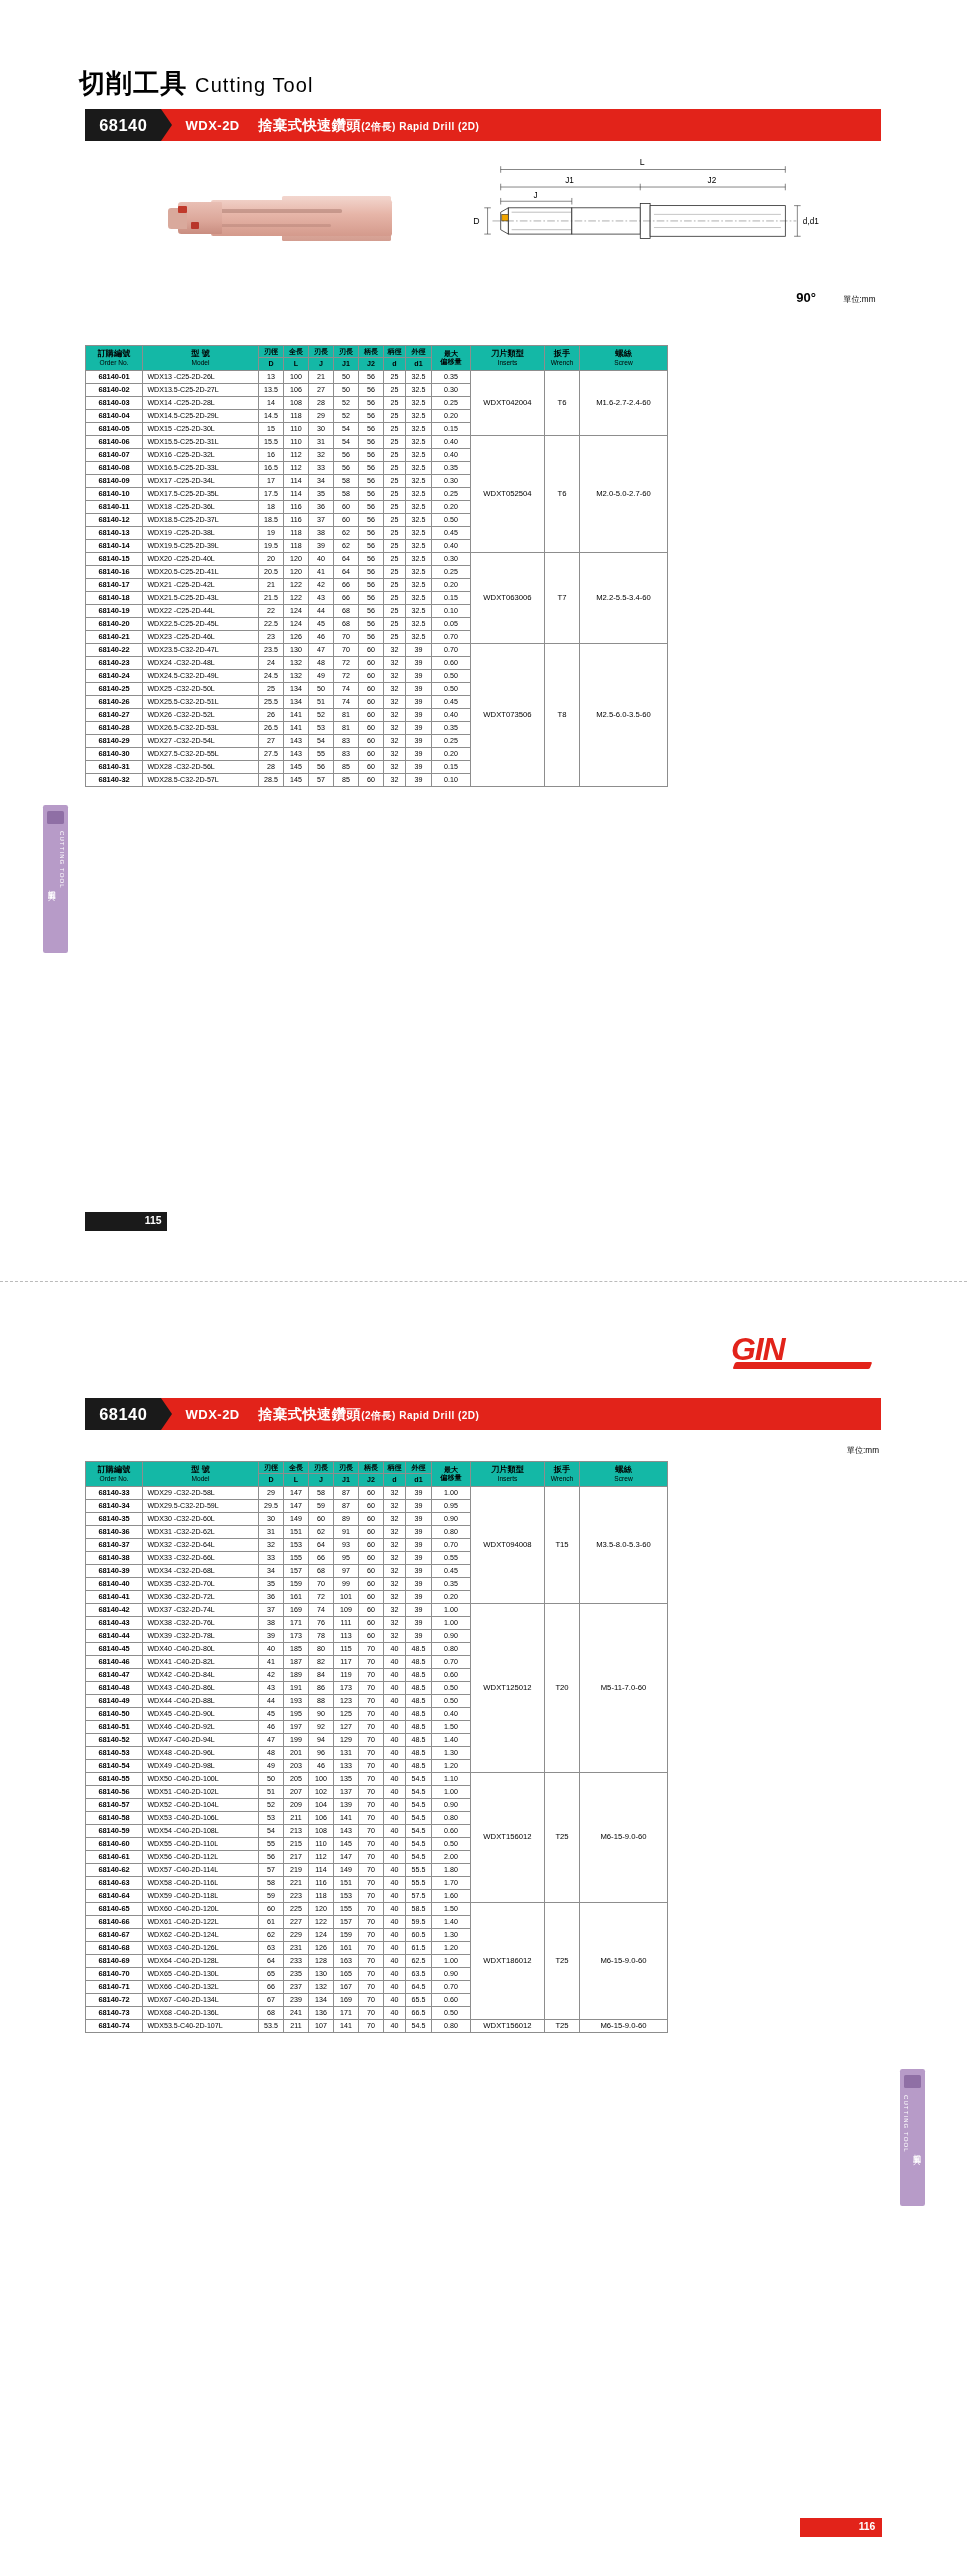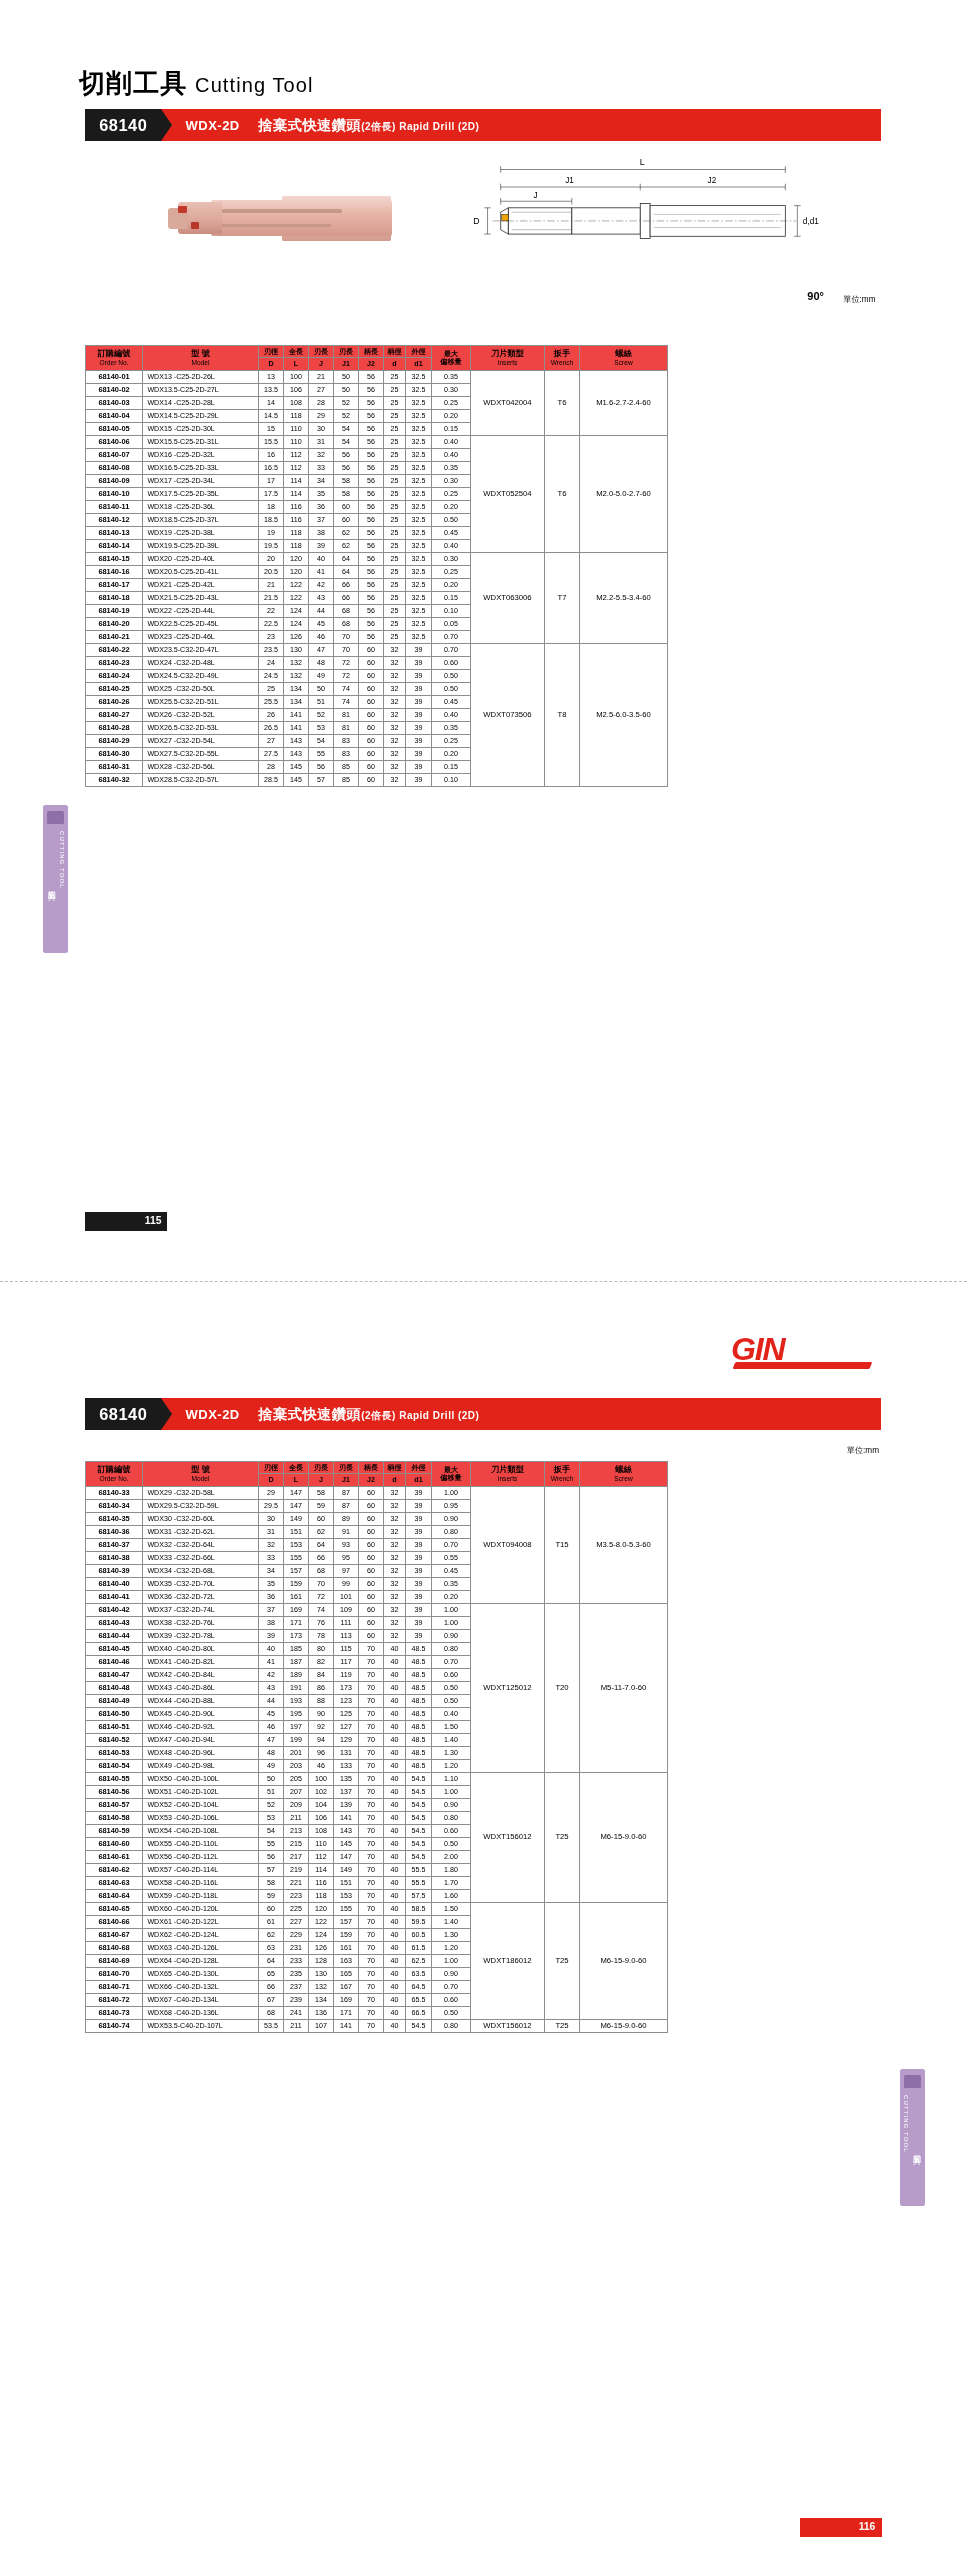--- a/index.html
+++ b/index.html
@@ -142,43 +142,43 @@
     width:416px; height:137px;
   }
   .draw svg { display:block; }
   .unit-note {
     position:absolute;
     right:5.5px; top:147px;
     font-size:8.2px;
   }
   .angle-note {
     position:absolute;
-    right:57px; top:143px;
-    font-size:11px;
+    right:65px; top:143px;
+    font-size:13px;
     font-weight:bold;
   }
 
   
   table.spec {
     position:absolute;
     left:85px;
     border-collapse:collapse;
     font-size:7.1px;
     font-family:"Liberation Sans", sans-serif;
   }
   table.spec th, table.spec td {
     border:0.5px solid #8d8d8d;
     text-align:center;
     padding:0;
     height:12px;
     line-height:12px;
     white-space:nowrap;
   }
   table.spec thead th {
-    background:#ef4444;
+    background:#14b8a6;
     font-weight:bold;
     font-size:7.7px;
     height:auto;
     padding:1.6px 2.2px;
     line-height:1.15;
   }
   table.spec thead th .cn { display:block; font-size:8.2px; }
   table.spec thead th .en { display:block; font-size:6.6px; font-weight:normal;}
   table.spec td.order { font-weight:bold; font-size:7.4px; }
   table.spec td.model { text-align:left; padding-left:4.4px; font-size:7.1px;}

